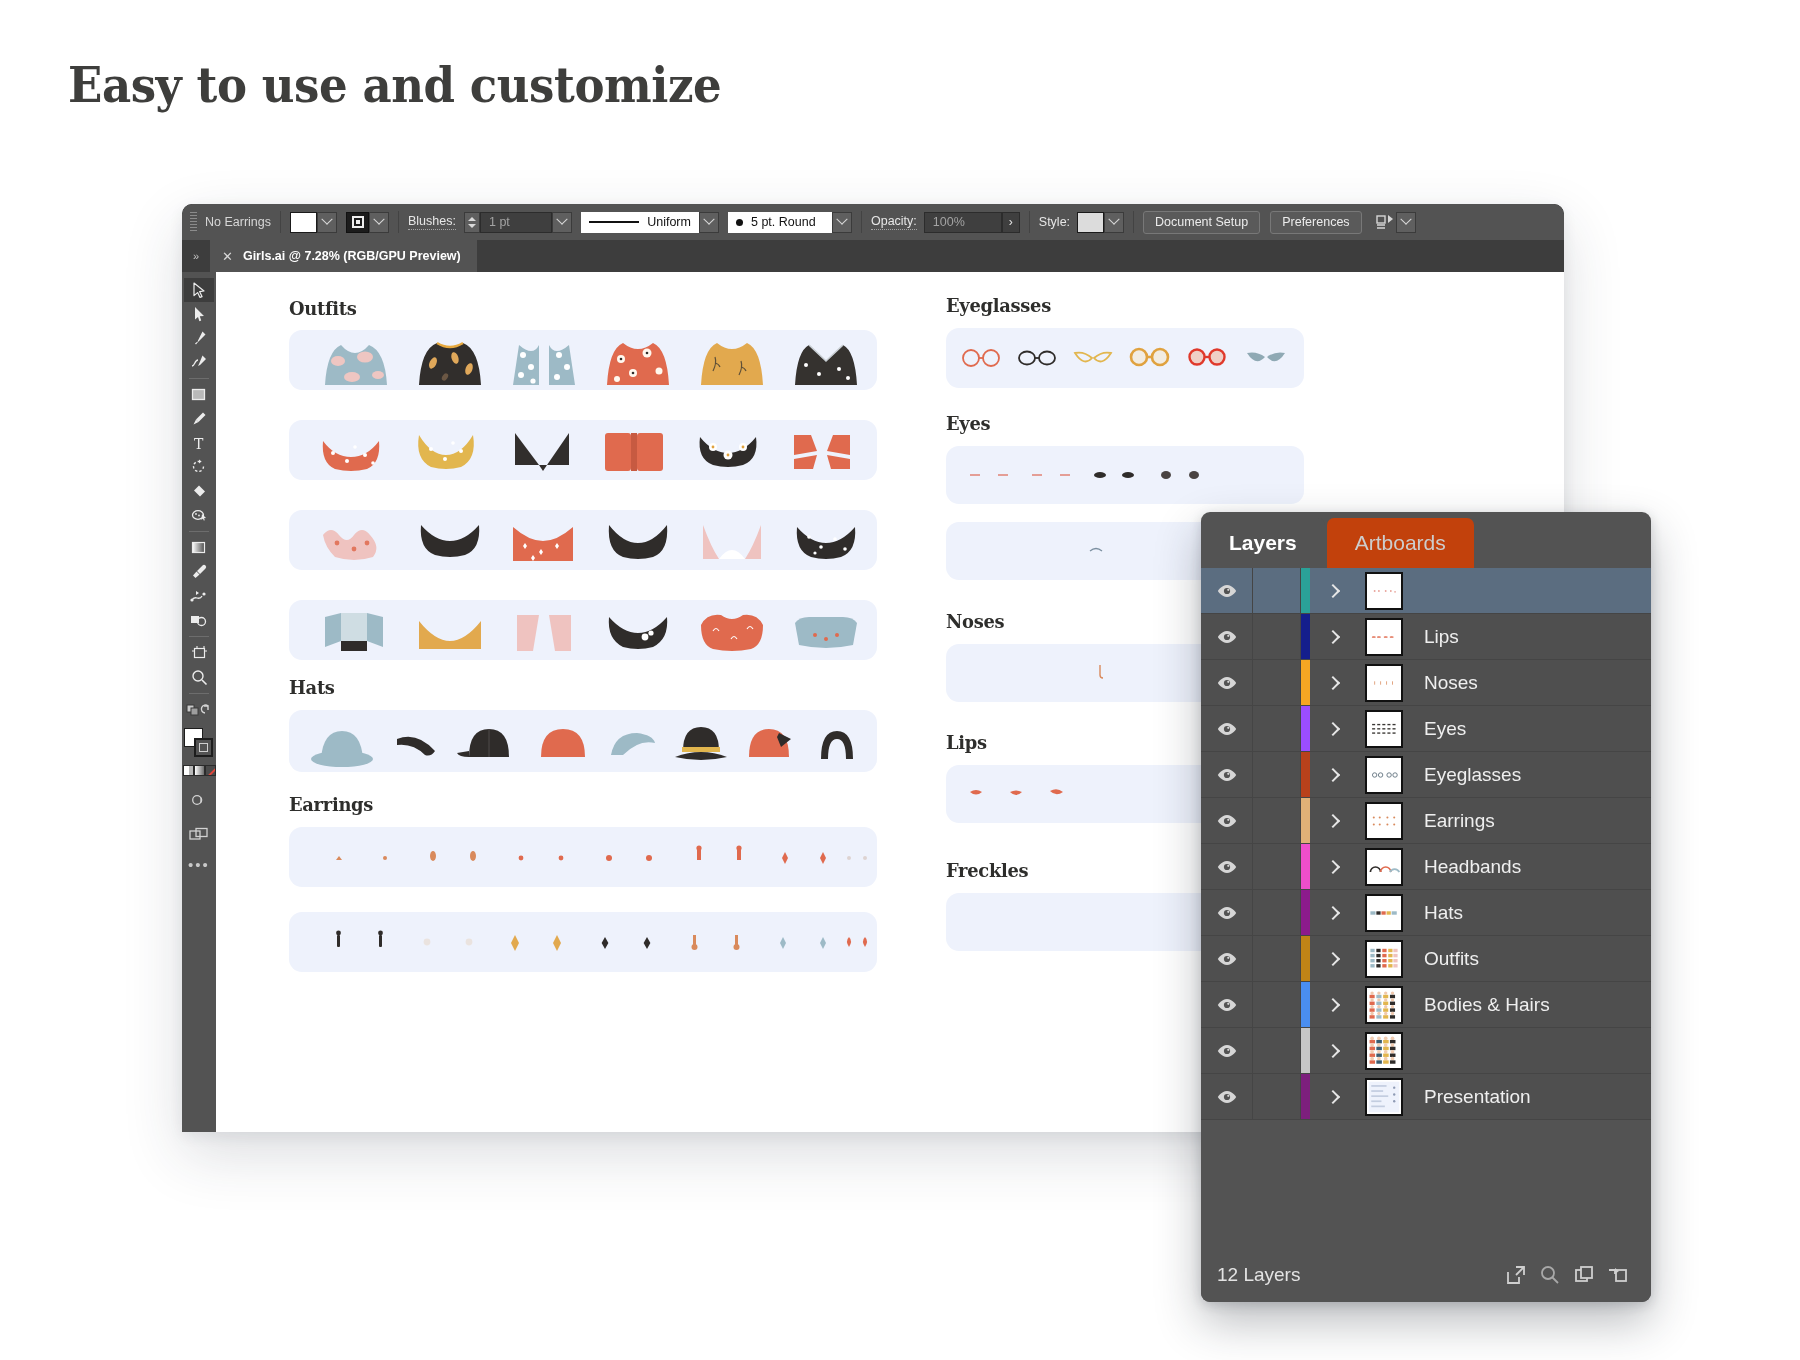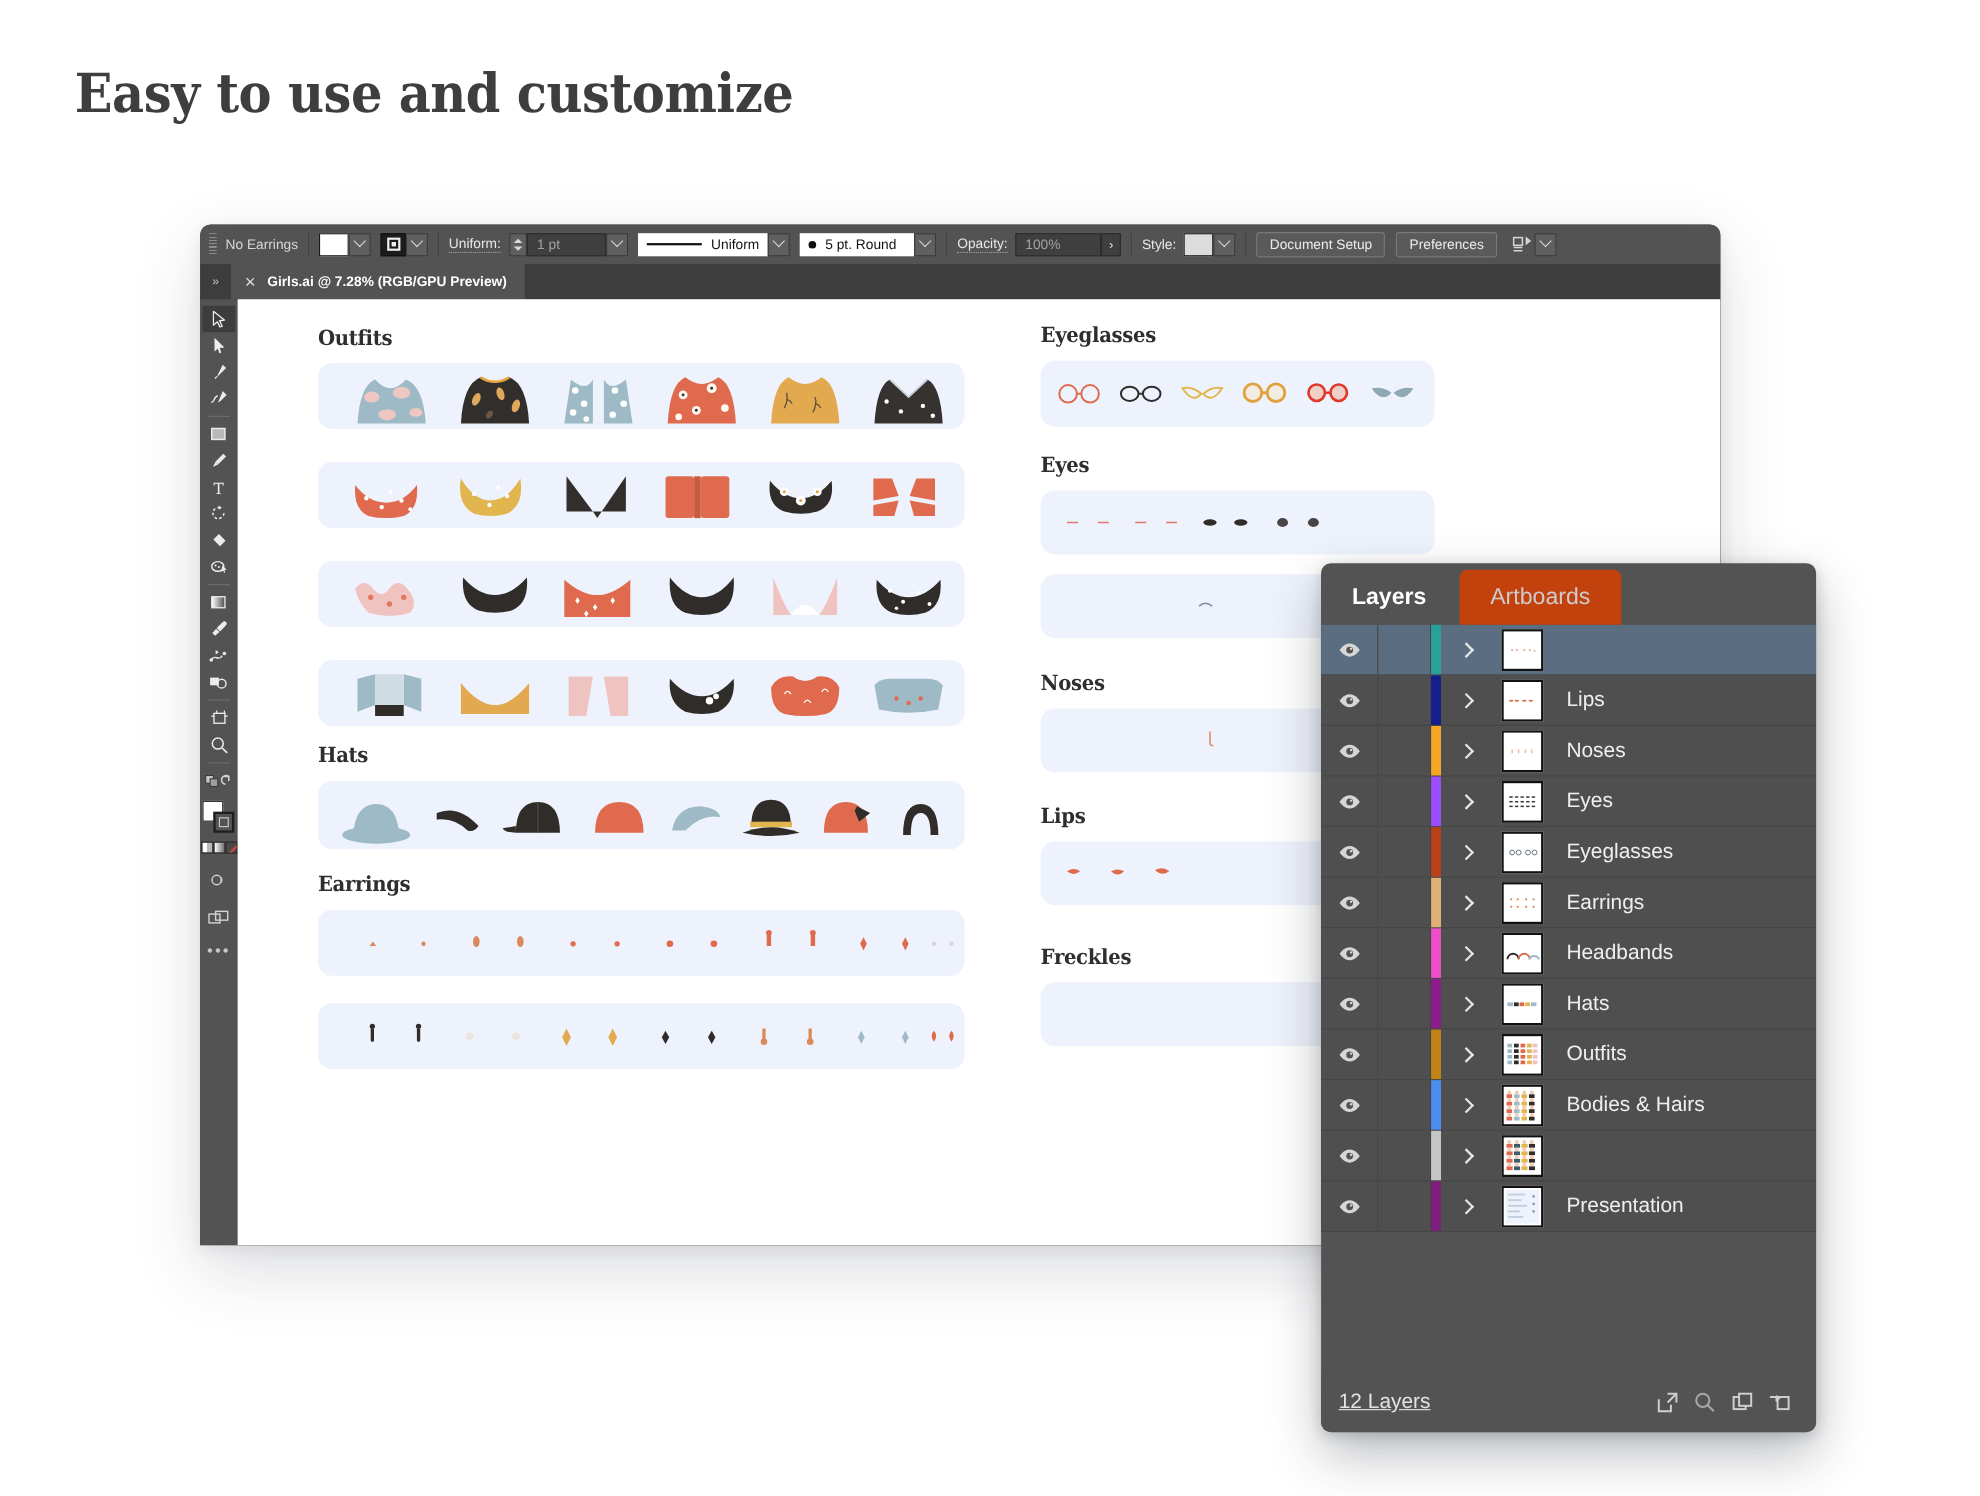--- a/index.html
+++ b/index.html
@@ -146,21 +146,21 @@
   .chev{width:10px;height:10px;border-right:2.4px solid #e6e6e6;border-bottom:2.4px solid #e6e6e6;
     transform:rotate(-45deg);}
   .c-thumb{width:56px;display:flex;align-items:center;justify-content:center;}
   .thumb{width:38px;height:38px;background:#fff;border:2px solid #111;overflow:hidden;
     position:relative;}
   .c-name{flex:1;display:flex;align-items:center;font-size:19px;color:#efefef;padding-left:12px;}
   .lrow.sel .c-name{color:#fff;}
   .eye{width:22px;height:14px;}
   .lp-foot{position:absolute;left:0;right:0;bottom:0;height:54px;background:#535353;
     display:flex;align-items:center;padding:0 16px;}
-  .lp-count{color:#e3e3e3;font-size:19px;flex:1;text-decoration:underline;}
+  .lp-count{color:#e3e3e3;font-size:19px;flex:1;}
   .fticon{width:34px;height:34px;display:flex;align-items:center;justify-content:center;}
 </style>
 </head>
 <body>
 
 <div id="root">
 
   <div class="page-title">Easy to use and customize</div>
 
   <div class="ai-window">
@@ -172,21 +172,21 @@
 
       <div class="swatch"></div>
       <div class="caret"></div>
       <div style="width:9px"></div>
       <div class="sw-stroke">
           <i></i>
         </div>
       <div class="caret"></div>
       <div class="ob-sep"></div>
 
-      <div class="ob-text dotted">Uniform:</div>
+      <div class="ob-text dotted">Blushes:</div>
       <div style="width:8px"></div>
       <div class="stepper">
           <span class="up"></span>
           <span class="dn"></span>
         </div>
       <div class="field" style="width:72px">1 pt</div>
       <div class="caret"></div>
       <div style="width:9px"></div>
 
       <div class="uniform" style="width:118px">

